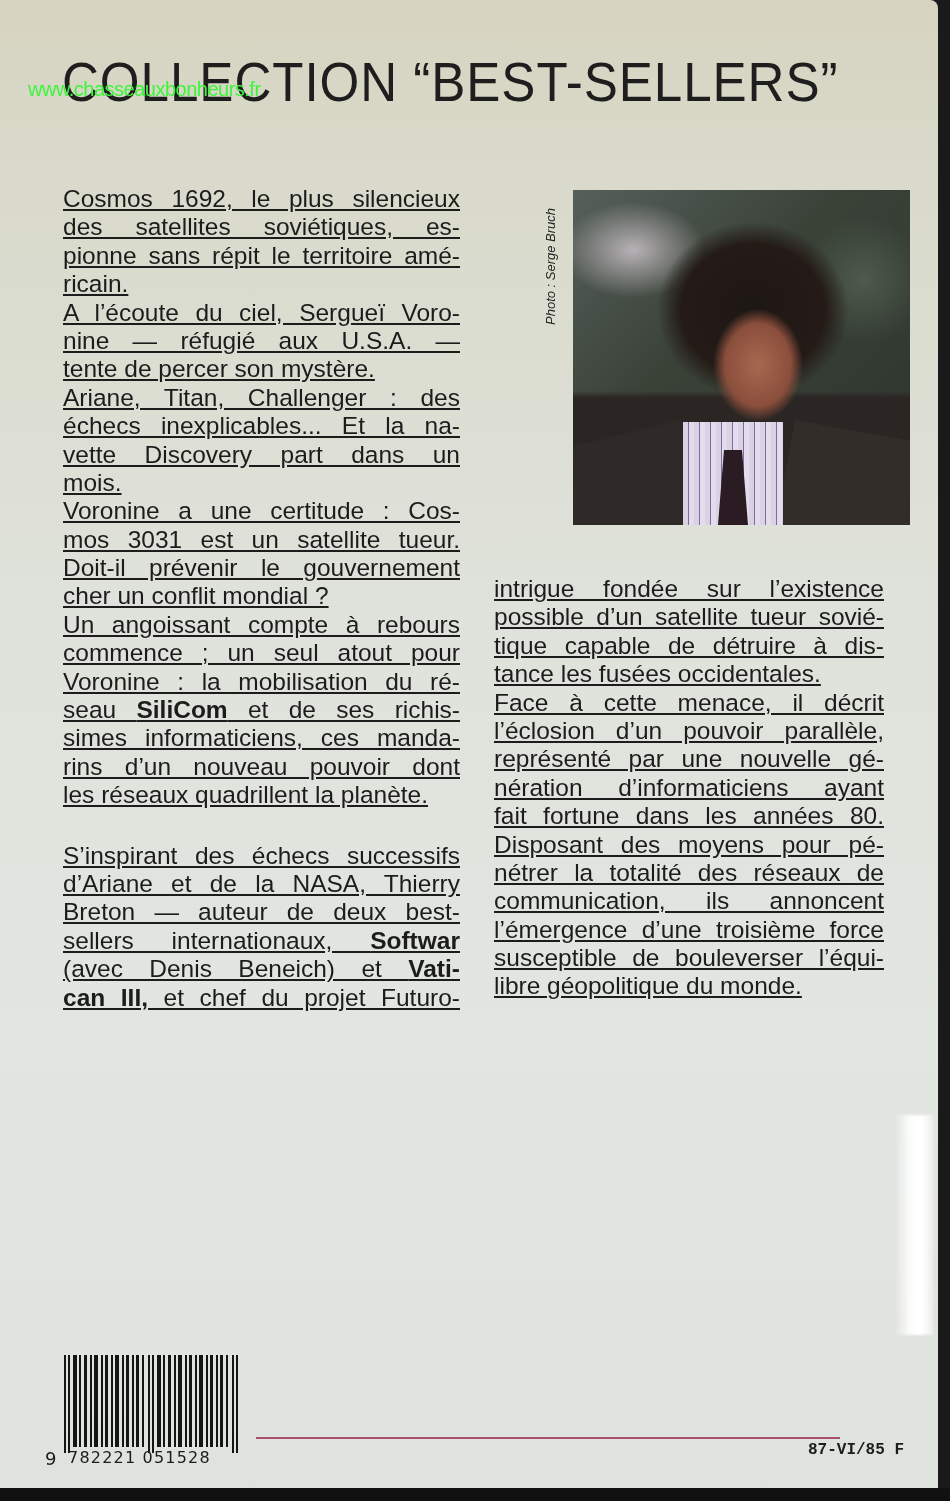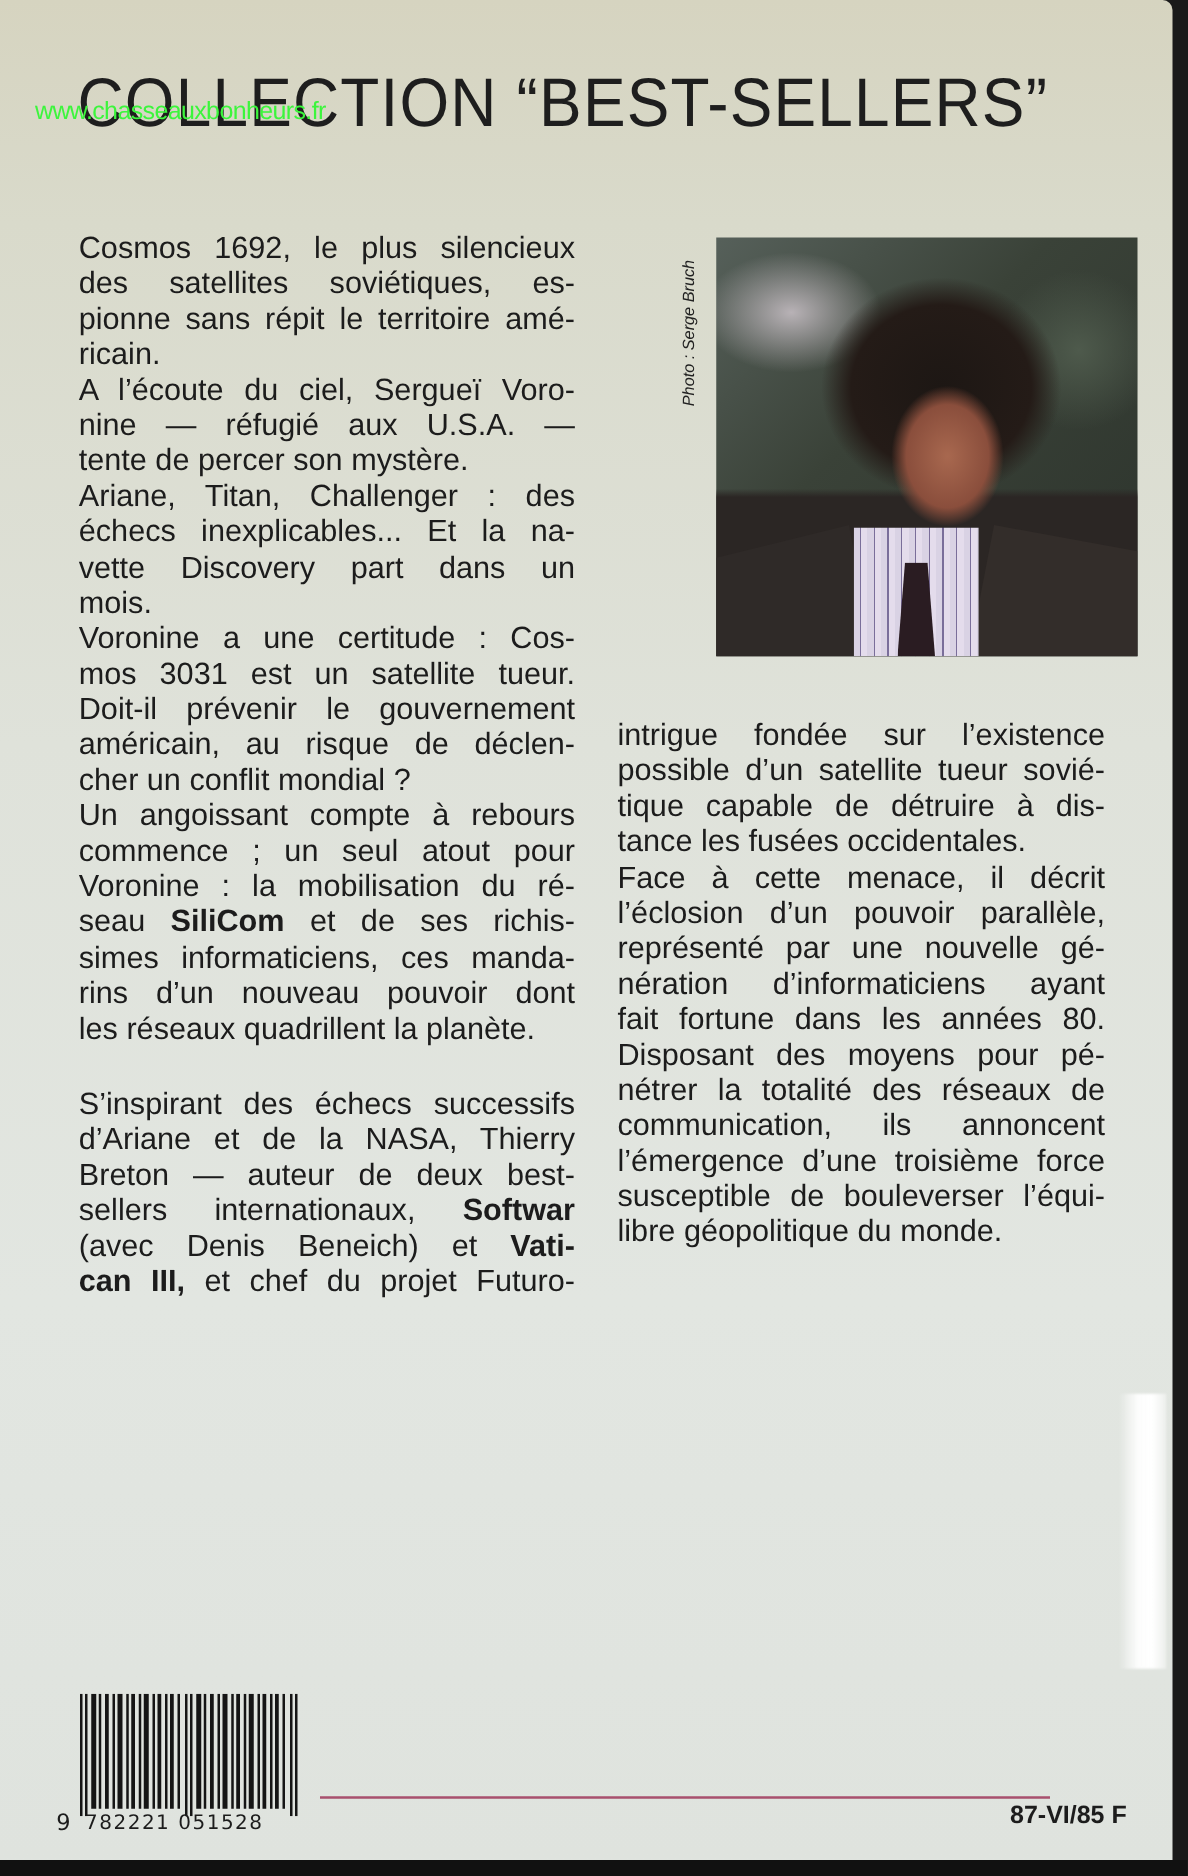--- a/index.html
+++ b/index.html
@@ -24,20 +24,21 @@
     transform: scaleX(0.93); transform-origin: left top;
   }
   .watermark {
     position: absolute; left: 28px; top: 78px;
     font-size: 20px; color: #3cf53c; white-space: nowrap;
     letter-spacing: -0.5px;
   }
   .col {
     position: absolute; font-size: 24.5px; line-height: 28.4px; color: #1c1c1c;
     text-align: justify;
+    text-decoration: underline;
   }
   .col-left { left: 63px; top: 185px; width: 397px; }
   .col-right { left: 494px; top: 575px; width: 390px; }
   .line { display: block; text-align: justify; text-align-last: justify; height: 28.4px; white-space: nowrap; }
   .line.last { text-align-last: left; }
   b { font-weight: bold; }
 
   .photo {
     position: absolute; left: 573px; top: 190px; width: 337px; height: 335px;
     background:
@@ -83,21 +84,21 @@
   }
   .isbn-digits {
     position: absolute; left: 68px; top: 1448px; font-size: 16px; color: #1c1c1c;
     font-family: "DejaVu Sans", sans-serif; letter-spacing: 1.2px;
   }
   .rule {
     position: absolute; left: 256px; top: 1437px; width: 584px; height: 2px;
     background: #a8506e;
   }
   .price-code {
-    position: absolute; left: 808px; top: 1441px; font-size: 20px; font-weight: bold; color: #1c1c1c;
+    position: absolute; left: 808px; top: 1441px; font-size: 16px; font-weight: bold; color: #1c1c1c; font-family: Liberation Mono, monospace;
   }
   .glare {
     position: absolute; left: 895px; top: 1115px; width: 38px; height: 220px;
     background: linear-gradient(90deg, transparent 0%, rgba(255,255,255,0.9) 40%, #fff 70%, rgba(255,255,255,0.4) 100%);
     filter: blur(1px);
   }
 </style>
 </head>
 <body>
 
@@ -114,21 +115,20 @@
     <span class="line">A l’écoute du ciel, Sergueï Voro-</span>
     <span class="line">nine — réfugié aux U.S.A. —</span>
     <span class="line last">tente de percer son mystère.</span>
     <span class="line">Ariane, Titan, Challenger : des</span>
     <span class="line">échecs inexplicables... Et la na-</span>
     <span class="line">vette Discovery part dans un</span>
     <span class="line last">mois.</span>
     <span class="line">Voronine a une certitude : Cos-</span>
     <span class="line">mos 3031 est un satellite tueur.</span>
     <span class="line">Doit-il prévenir le gouvernement</span>
-    <span class="line">américain, au risque de déclen-</span>
     <span class="line last">cher un conflit mondial ?</span>
     <span class="line">Un angoissant compte à rebours</span>
     <span class="line">commence ; un seul atout pour</span>
     <span class="line">Voronine : la mobilisation du ré-</span>
     <span class="line"><span>seau </span><b>SiliCom</b><span> et de ses richis-</span></span>
     <span class="line">simes informaticiens, ces manda-</span>
     <span class="line">rins d’un nouveau pouvoir dont</span>
     <span class="line last">les réseaux quadrillent la planète.</span>
 
     <span class="line" style="margin-top:32px">S’inspirant des échecs successifs</span>

